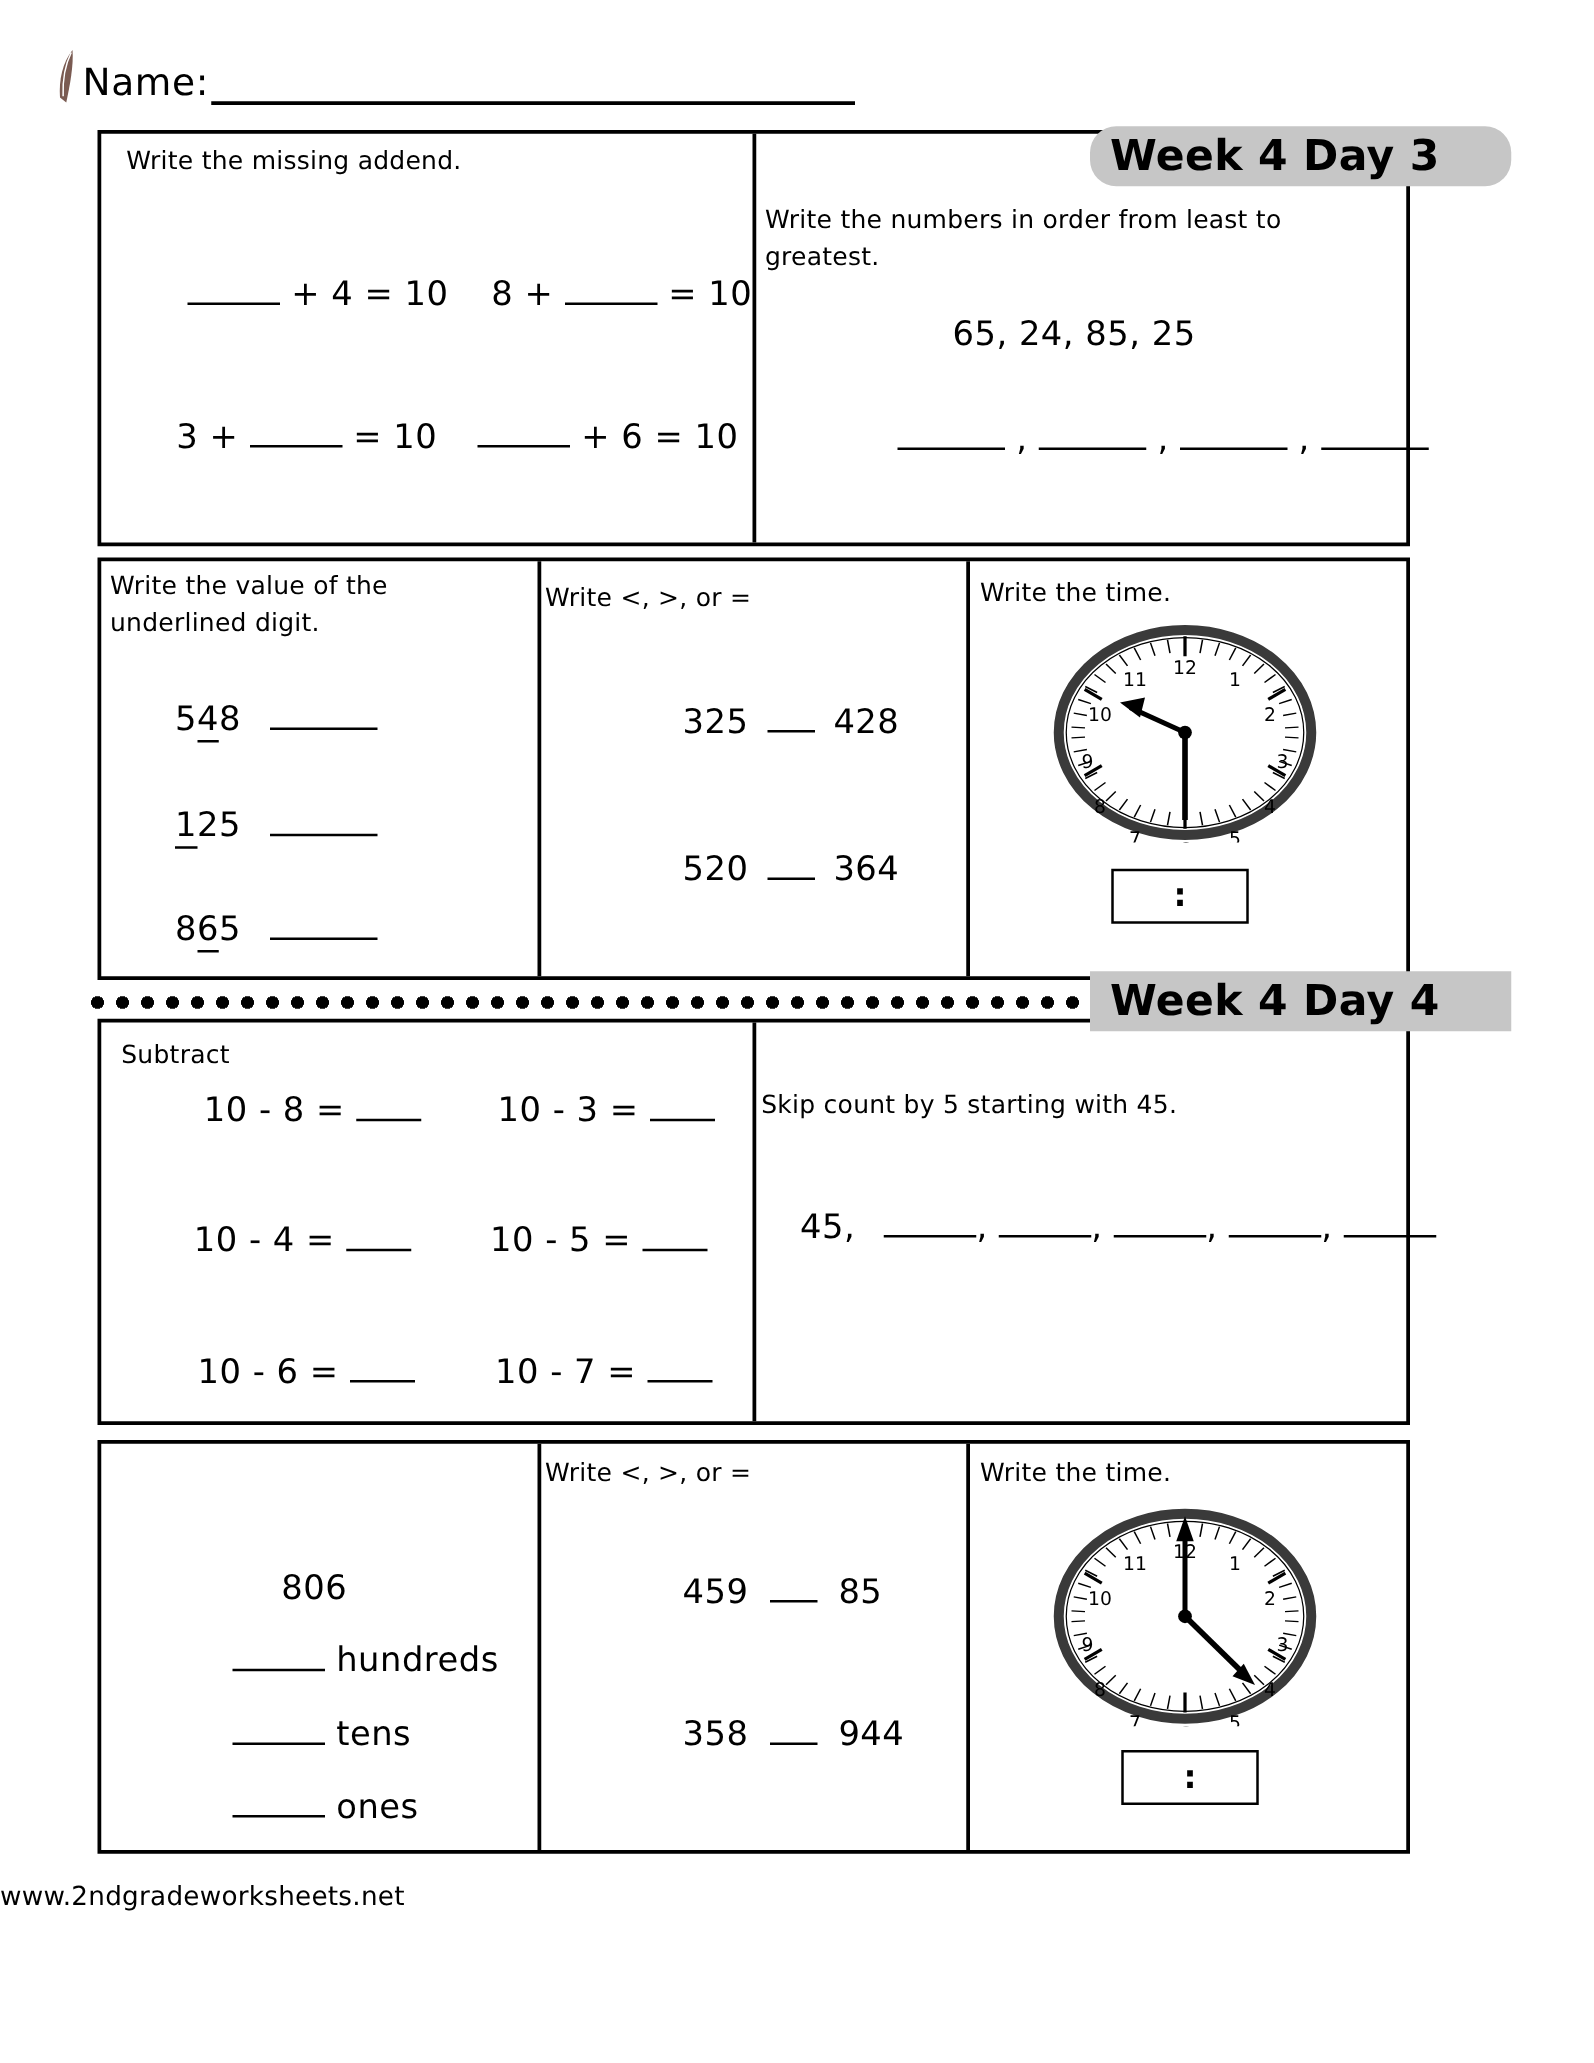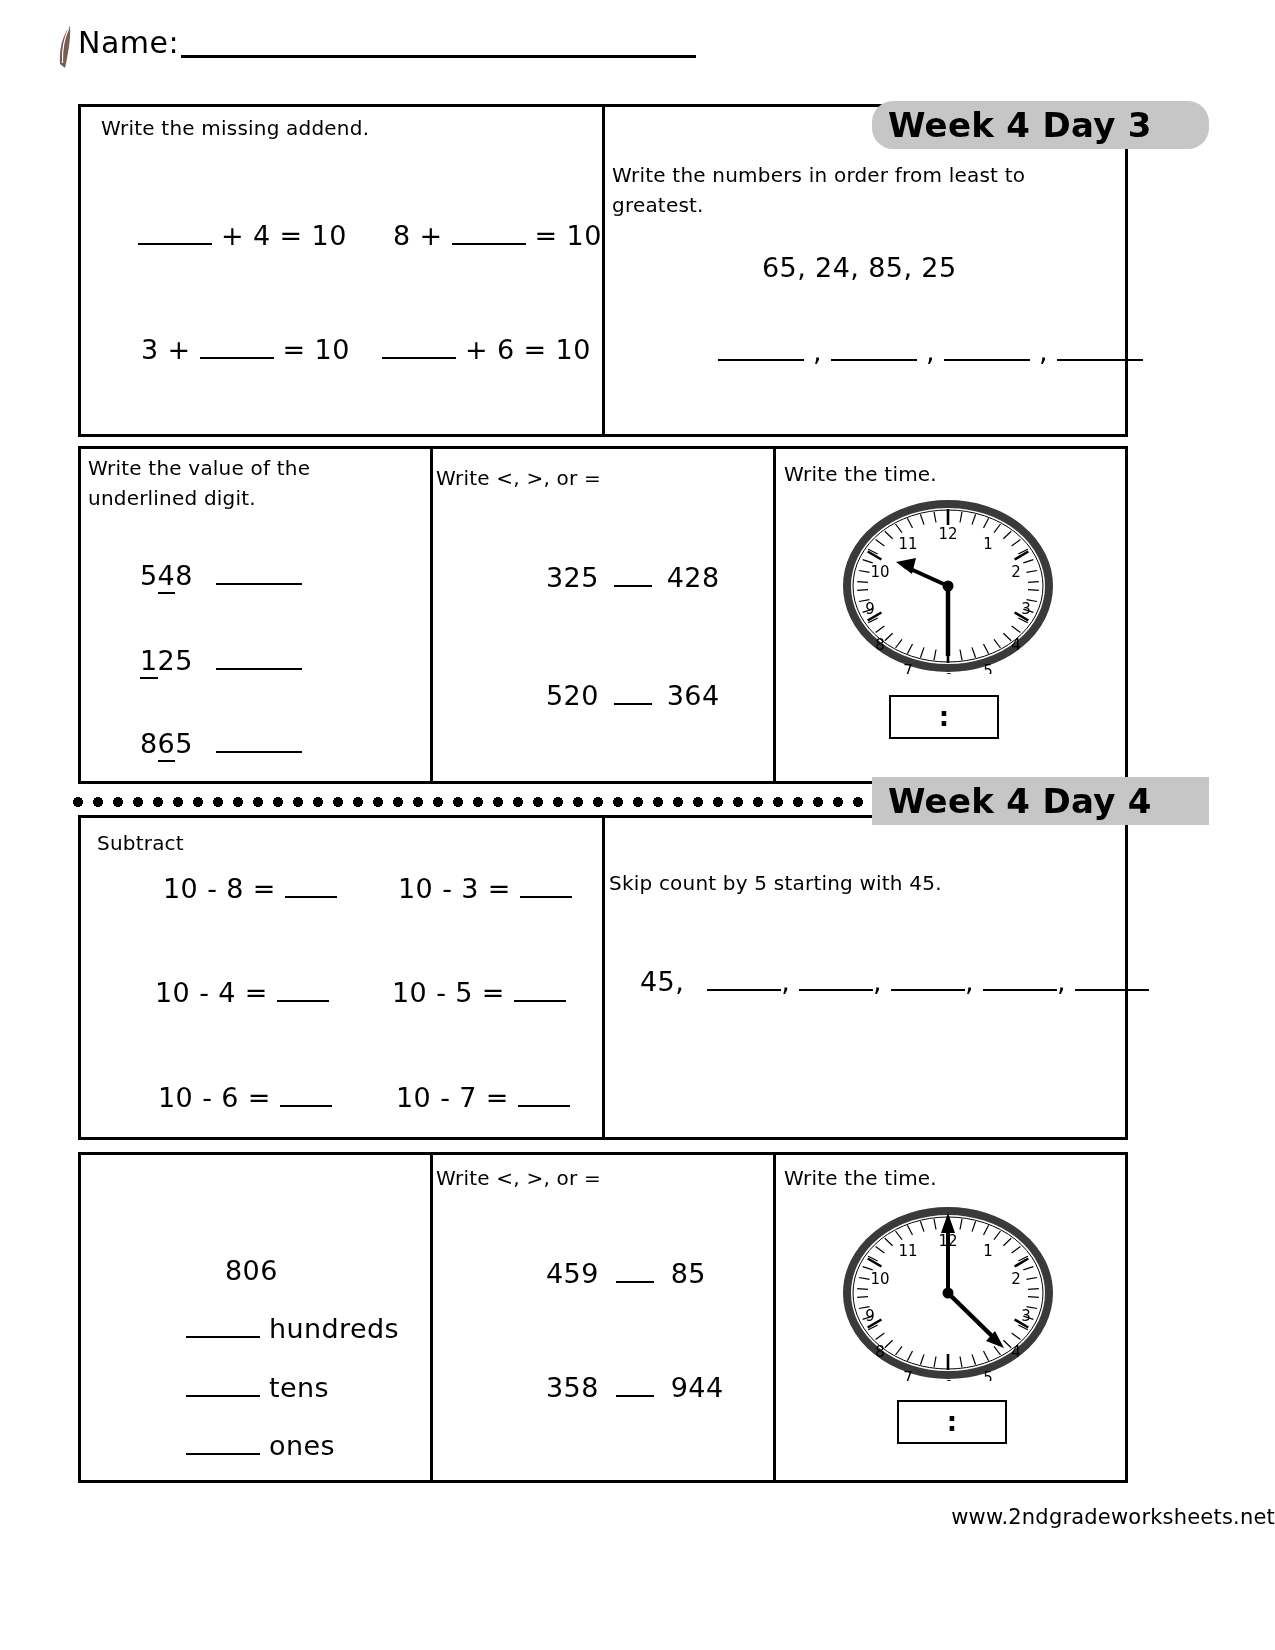--- a/index.html
+++ b/index.html
@@ -10,22 +10,22 @@
     font-family:"DejaVu Sans", sans-serif;
     color:#000;
     position:relative;
     overflow:hidden;
   }
 
   .page { position:absolute; inset:0; }
 
   
   .name-row{
-    position:absolute; left:56px; top:28px; width:640px; height:56px;
-    display:flex; align-items:flex-start;
+    position:absolute; left:44px; top:28px; width:640px; height:56px;
+    display:flex; align-items:flex-end;
   }
   .quill{
     width:20px; height:42px; margin-right:2px; position:relative; top:-4px;
   }
   .name-label{
     font-size:30px; letter-spacing:.5px; line-height:1;
     padding-bottom:2px;
   }
   .name-blank{
     flex:1; border-bottom:3px solid #000; margin-left:2px; height:30px;
@@ -63,21 +63,21 @@
   
   .clockwrap{ position:absolute; }
   .timebox{
     position:absolute; border:2.5px solid #000; background:#fff;
     display:flex; align-items:center; justify-content:center;
     font-size:26px; font-weight:bold;
   }
 
   
   .footer{
-    position:absolute; left:0; right:0; text-align:right;
+    position:absolute; left:0; right:0; text-align:left;
     font-size:21px; letter-spacing:.2px;
   }
 </style>
 </head>
 <body>
 
 <div class="page">
 
   <div class="name-row">
     <span class="quill">
@@ -89,21 +89,21 @@
     <span class="name-label">Name:</span>
     <span class="name-blank"></span>
   </div>
 
   <div class="box" style="left:78px; top:104px; width:1050px; height:333px;">
     <div class="inner-v" style="left:521px;"></div>
   </div>
 
   <div class="qtext" style="left:101px; top:113px; width:400px;">Write the missing addend.</div>
 
-  <div class="math" style="left:138px; top:220px;">
+  <div class="math" style="left:150px; top:220px;">
     <span class="blank b-l"></span><span> + 4 = 10</span>
   </div>
   <div class="math" style="left:393px; top:220px;">
     <span>8 + </span><span class="blank b-l"></span><span> = 10</span>
   </div>
   <div class="math" style="left:141px; top:334px;">
     <span>3 + </span><span class="blank b-l"></span><span> = 10</span>
   </div>
   <div class="math" style="left:382px; top:334px;">
     <span class="blank b-l"></span><span> + 6 = 10</span>

